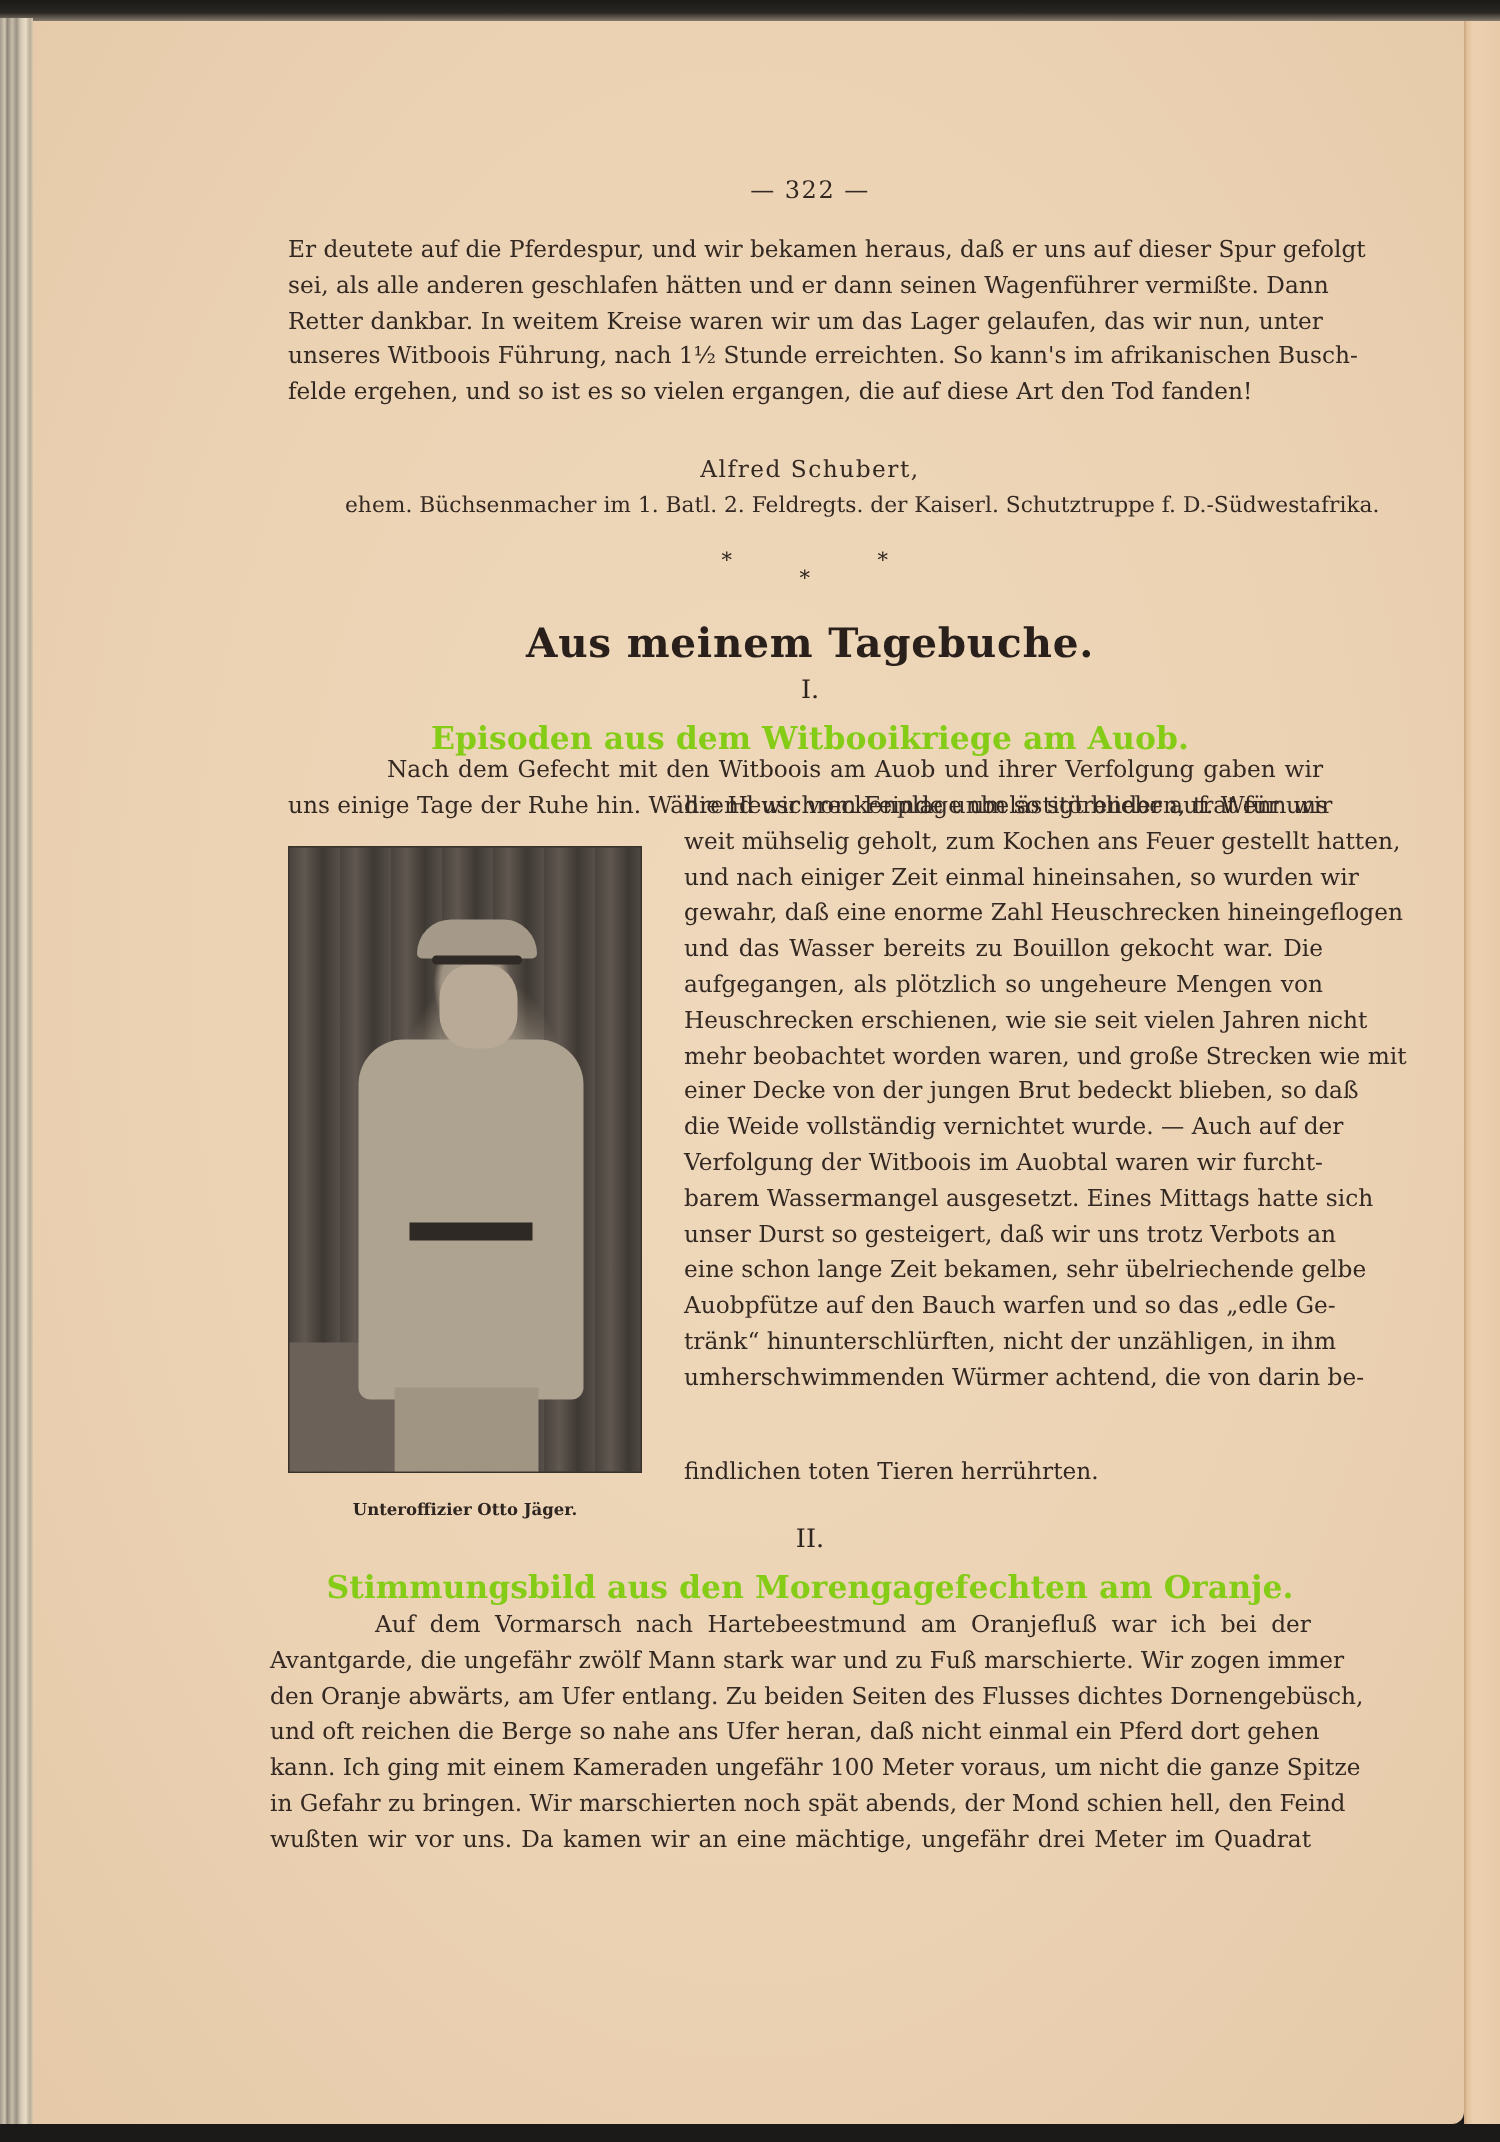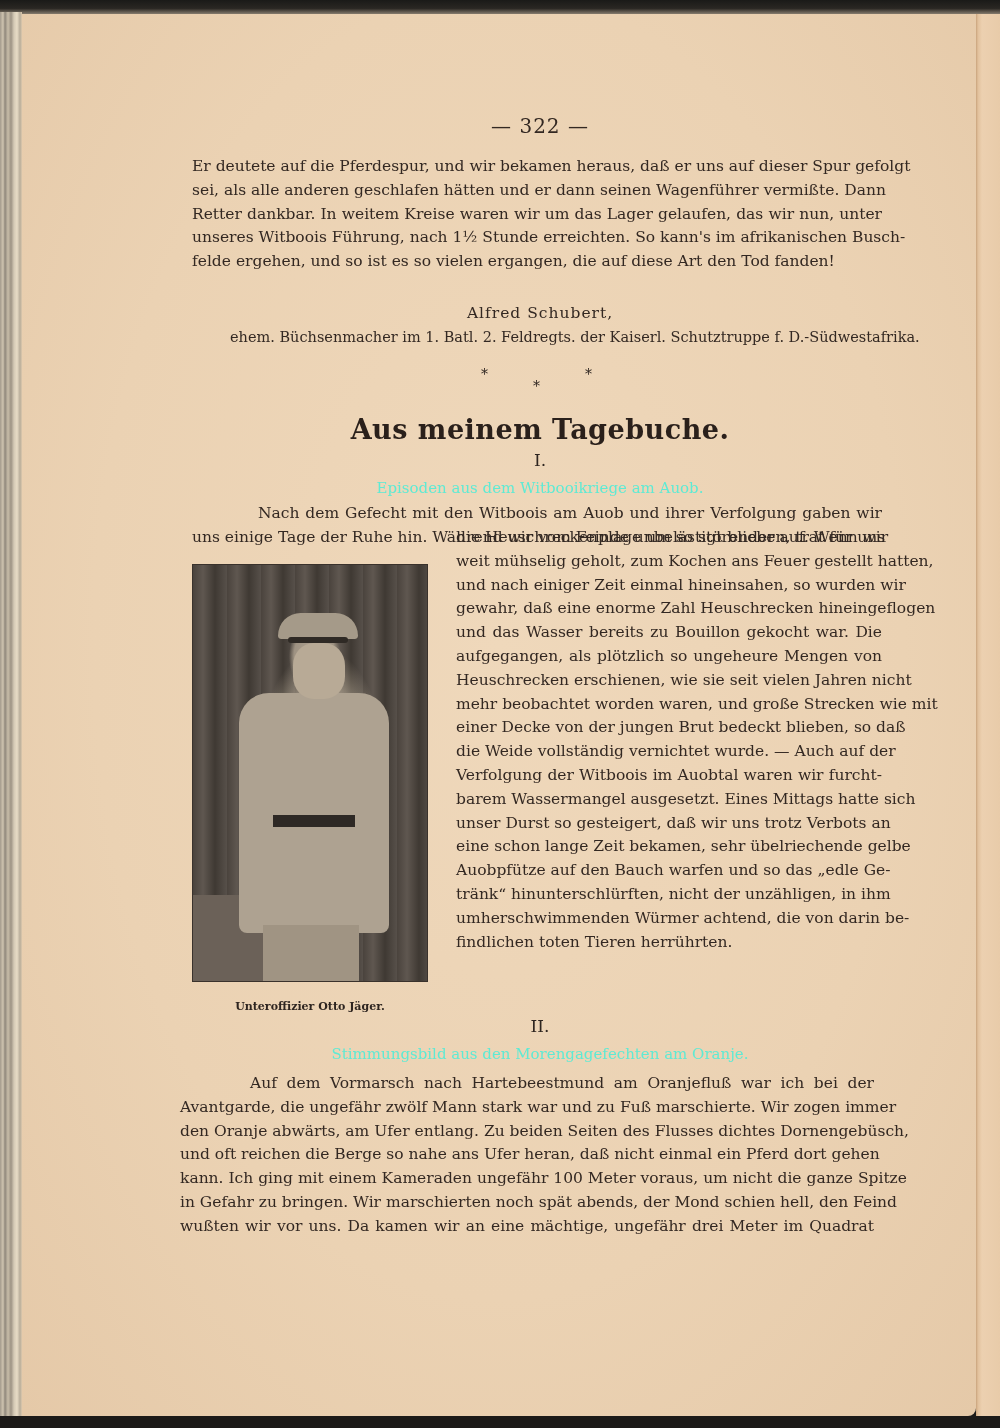--- a/index.html
+++ b/index.html
@@ -5,24 +5,24 @@
   html,body{margin:0;padding:0;}
   body{width:1000px;height:1428px;background:#1c1a18;position:relative;overflow:hidden;font-family:"DejaVu Serif",serif;color:#2e2520;}
   .page-edges{position:absolute;left:0;top:12px;width:22px;height:1404px;background:linear-gradient(90deg,#a39a8c 0,#cfc4b0 3px,#8f877b 5px,#c8bda9 8px,#9d9384 11px,#d5cab6 14px,#e8dcc6 17px,#b8ad9a 20px,#ddc9ad 22px);}
   .page{position:absolute;left:22px;top:14px;width:954px;height:1402px;background:#ecd3b5;background:radial-gradient(ellipse at 50% 45%,#efd8bb 0%,#ebd2b3 60%,#e5c9a8 100%);border-bottom-right-radius:8px;}
   .next-page{position:absolute;left:976px;top:14px;width:24px;height:1402px;background:linear-gradient(90deg,#c9a37c 0,#e2c19c 2px,#ecd0b0 6px,#e8cba9 24px);}
   .topbar{position:absolute;left:0;top:0;width:1000px;height:14px;background:linear-gradient(180deg,#1a1a18 0,#2a2723 60%,#857b6d 100%);}
   .text{position:absolute;font-family:"DejaVu Serif",serif;font-size:15.5px;line-height:23.8px;color:#332822;}
   .justify{text-align:justify;text-align-last:justify;}
   .line{display:block;white-space:nowrap;}
   .center{text-align:center;}
-  .page-number{position:absolute;left:480px;top:115px;width:120px;text-align:center;font-size:20px;letter-spacing:1px;}
+  .page-number{position:absolute;left:480px;top:115px;width:120px;text-align:center;font-size:16px;letter-spacing:1px;}
   .title{position:absolute;left:190px;top:414px;width:700px;text-align:center;font-size:27px;font-weight:bold;letter-spacing:0.5px;color:#2a201b;}
   .roman{position:absolute;width:700px;left:190px;text-align:center;font-size:17px;}
-  .subhead{position:absolute;left:190px;width:700px;text-align:center;font-size:15px;font-weight:normal;color:#5eead4;}
+  .subhead{position:absolute;left:190px;width:700px;text-align:center;font-size:21px;font-weight:bold;color:#84cc16;}
   .stars{position:absolute;font-size:14px;}
   .photo{position:absolute;left:192px;top:564px;width:236px;height:418px;border:1px solid #3a322c;background:
     radial-gradient(ellipse 28% 30% at 55% 50%, #b9ad9c 0%, #a89c8a 60%, rgba(0,0,0,0) 100%),
     radial-gradient(ellipse 11% 9% at 52% 22%, #b2a594 0%, #9e9282 80%, rgba(0,0,0,0) 100%),
     repeating-linear-gradient(90deg,#4a433d 0,#5f5750 10px,#3f3933 22px,#57504a 34px),
     #4d4640;box-sizing:border-box;overflow:hidden;}
   .photo .cap{position:absolute;left:85px;top:48px;width:80px;height:26px;background:#a59a89;border-radius:40px 40px 6px 6px;}
   .photo .visor{position:absolute;left:95px;top:72px;width:60px;height:6px;background:#2f2a25;border-radius:3px;}
   .photo .face{position:absolute;left:100px;top:78px;width:52px;height:56px;background:#b8aa96;border-radius:40%;}
   .photo .coat{position:absolute;left:46px;top:128px;width:150px;height:240px;background:#aea291;border-radius:30px 30px 8px 8px;}
@@ -89,21 +89,21 @@
   <span class="line">mehr beobachtet worden waren, und große Strecken wie mit</span>
   <span class="line">einer Decke von der jungen Brut bedeckt blieben, so daß</span>
   <span class="line">die Weide vollständig vernichtet wurde. — Auch auf der</span>
   <span class="line">Verfolgung der Witboois im Auobtal waren wir furcht-</span>
   <span class="line">barem Wassermangel ausgesetzt. Eines Mittags hatte sich</span>
   <span class="line">unser Durst so gesteigert, daß wir uns trotz Verbots an</span>
   <span class="line">eine schon lange Zeit bekamen, sehr übelriechende gelbe</span>
   <span class="line">Auobpfütze auf den Bauch warfen und so das „edle Ge-</span>
   <span class="line">tränk“ hinunterschlürften, nicht der unzähligen, in ihm</span>
   <span class="line">umherschwimmenden Würmer achtend, die von darin be-</span>
-  <span class="line" style="text-align-last:left;">findlichen toten Tieren herrührten.</span>
+  <span class="line" style="text-align-last:left;margin-top:39px;">findlichen toten Tieren herrührten.</span>
 </div>
 
 <div class="roman" style="top:1016px;">II.</div>
 <div class="subhead" style="top:1045px;">Stimmungsbild aus den Morengagefechten am Oranje.</div>
 
 <div class="text justify" style="left:180px;top:1072px;width:694px;">
   <span class="line" style="padding-left:70px;">Auf dem Vormarsch nach Hartebeestmund am Oranjefluß war ich bei der</span>
   <span class="line">Avantgarde, die ungefähr zwölf Mann stark war und zu Fuß marschierte. Wir zogen immer</span>
   <span class="line">den Oranje abwärts, am Ufer entlang. Zu beiden Seiten des Flusses dichtes Dornengebüsch,</span>
   <span class="line">und oft reichen die Berge so nahe ans Ufer heran, daß nicht einmal ein Pferd dort gehen</span>

